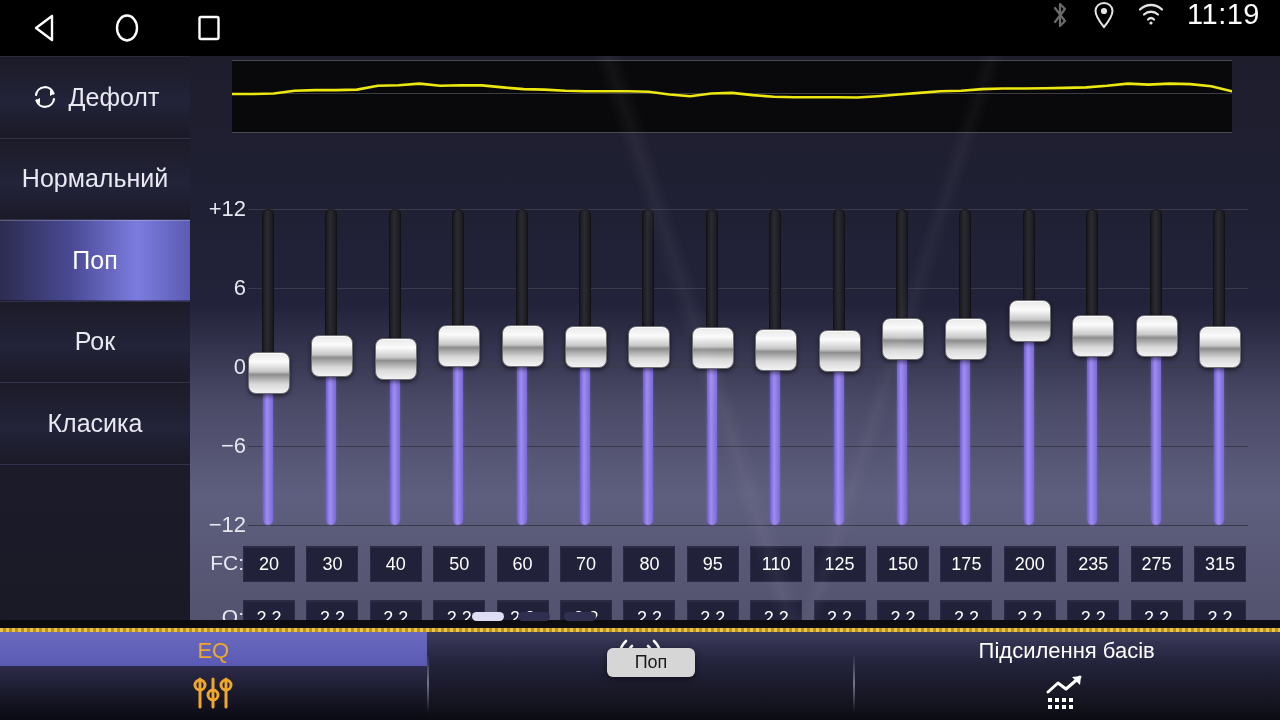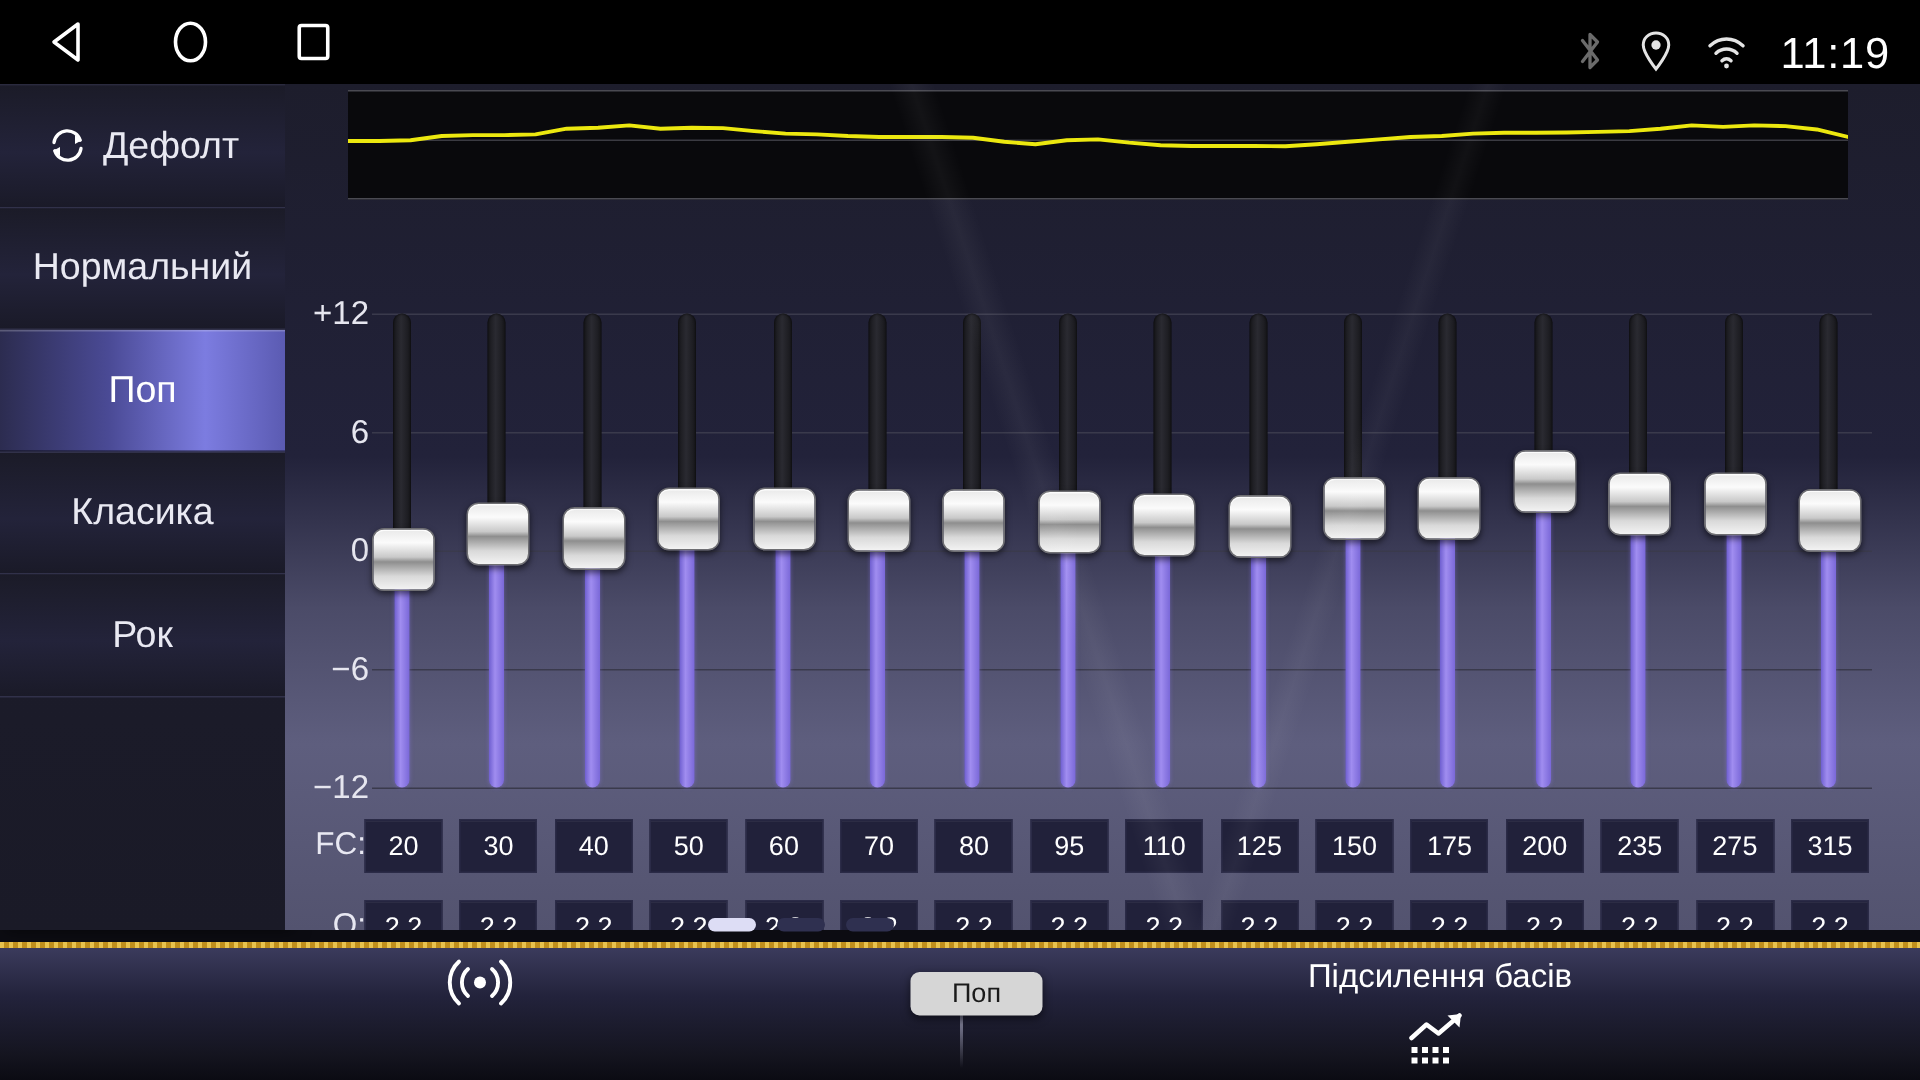--- a/index.html
+++ b/index.html
@@ -11,21 +11,21 @@
   }
   .screen{position:relative;width:1280px;height:720px;}
 
   
   .statusbar{
     position:absolute;left:0;top:0;width:1280px;height:56px;
     background:#000;
   }
   .nav-icons{position:absolute;left:28px;top:0;height:56px;display:flex;align-items:center;gap:48px;}
   .nav-icons svg{display:block;}
-  .status-right{position:absolute;right:20px;top:0;height:72px;display:flex;align-items:center;gap:22px;}
+  .status-right{position:absolute;right:20px;top:0;height:72px;display:flex;align-items:flex-start;gap:22px;}
   .clock{
     color:#fff;font-size:29px;letter-spacing:.5px;line-height:1;
     font-family:"Liberation Sans","DejaVu Sans",sans-serif;
   }
 
   
   .sidebar{
     position:absolute;left:0;top:56px;width:190px;height:564px;
     background:linear-gradient(180deg,#171722 0%,#1c1c2b 50%,#1a1a27 100%);
     border-right:2px solid #2b2b3d;
@@ -213,24 +213,24 @@
       </span>
       <span class="lbl">Дефолт</span>
     </div>
     <div class="preset">
       <span class="lbl">Нормальний</span>
     </div>
     <div class="preset selected">
       <span class="lbl">Поп</span>
     </div>
     <div class="preset">
+      <span class="lbl">Рок</span>
+    </div>
+    <div class="preset">
       <span class="lbl">Класика</span>
-    </div>
-    <div class="preset">
-      <span class="lbl">Рок</span>
     </div>
   </div>
 
   <div class="main">
 
     <div class="curve-panel">
       <div class="midline"></div>
       <svg id="curve-svg" width="1000" height="71" viewBox="0 0 1000 71" preserveAspectRatio="none">
           <path d="M0.0 33.0 L20.8 33.0 L41.7 32.5 L62.5 29.7 L83.3 29.1 L104.2 29.1 L125.0 28.6 L145.8 24.8 L166.7 24.2 L187.5 22.6 L208.3 24.8 L229.2 24.2 L250.0 24.4 L270.8 26.4 L291.7 28.1 L312.5 28.6 L333.3 29.7 L354.2 30.3 L375.0 30.3 L395.8 30.3 L416.7 30.8 L437.5 33.5 L458.3 35.2 L479.2 32.5 L500.0 31.9 L520.8 34.1 L541.7 35.8 L562.5 36.3 L583.3 36.3 L604.2 36.3 L625.0 36.5 L645.8 35.2 L666.7 33.5 L687.5 31.9 L708.3 30.3 L729.2 29.7 L750.0 28.1 L770.8 27.5 L791.7 27.5 L812.5 27.3 L833.3 26.9 L854.2 26.4 L875.0 24.8 L895.8 22.6 L916.7 23.6 L937.5 22.6 L958.3 23.1 L979.2 25.3 L1000.0 30.3" fill="none" stroke="#ece80f" stroke-width="2.6" stroke-linejoin="round" stroke-linecap="round"></path>
         </svg>
@@ -371,20 +371,35 @@
 
   <div class="dots" id="dots">
       <div class="dot active"></div>
       <div class="dot"></div>
       <div class="dot"></div>
     </div>
 
   <div class="toast">Поп</div>
 
   <div class="tabbar">
+    <div class="tab active">
+      <span class="tlabel">EQ</span>
+      <span class="ticon">
+        <svg width="44" height="40" viewBox="0 0 44 40">
+          <g stroke="#f0a72a" stroke-width="3" fill="none" stroke-linecap="round">
+            <line x1="9" y1="6" x2="9" y2="34"></line>
+              <line x1="22" y1="6" x2="22" y2="34"></line>
+              <line x1="35" y1="6" x2="35" y2="34"></line>
+          </g>
+          <circle cx="9" cy="12" r="5" fill="none" stroke="#f0a72a" stroke-width="3"></circle>
+          <circle cx="22" cy="22" r="5" fill="none" stroke="#f0a72a" stroke-width="3"></circle>
+          <circle cx="35" cy="12" r="5" fill="none" stroke="#f0a72a" stroke-width="3"></circle>
+        </svg>
+      </span>
+    </div>
     <div class="tab">
       <span class="ticon">
         <svg width="50" height="40" viewBox="0 0 50 40">
           <circle cx="25" cy="20" r="4" fill="#ffffff"></circle>
           <path d="M33 11 A12 12 0 0 1 33 29" fill="none" stroke="#ffffff" stroke-width="2.6" stroke-linecap="round"></path>
           <path d="M17 11 A12 12 0 0 0 17 29" fill="none" stroke="#ffffff" stroke-width="2.6" stroke-linecap="round"></path>
           <path d="M39 6 A19 19 0 0 1 39 34" fill="none" stroke="#ffffff" stroke-width="2.6" stroke-linecap="round"></path>
           <path d="M11 6 A19 19 0 0 0 11 34" fill="none" stroke="#ffffff" stroke-width="2.6" stroke-linecap="round"></path>
         </svg>
       </span>

